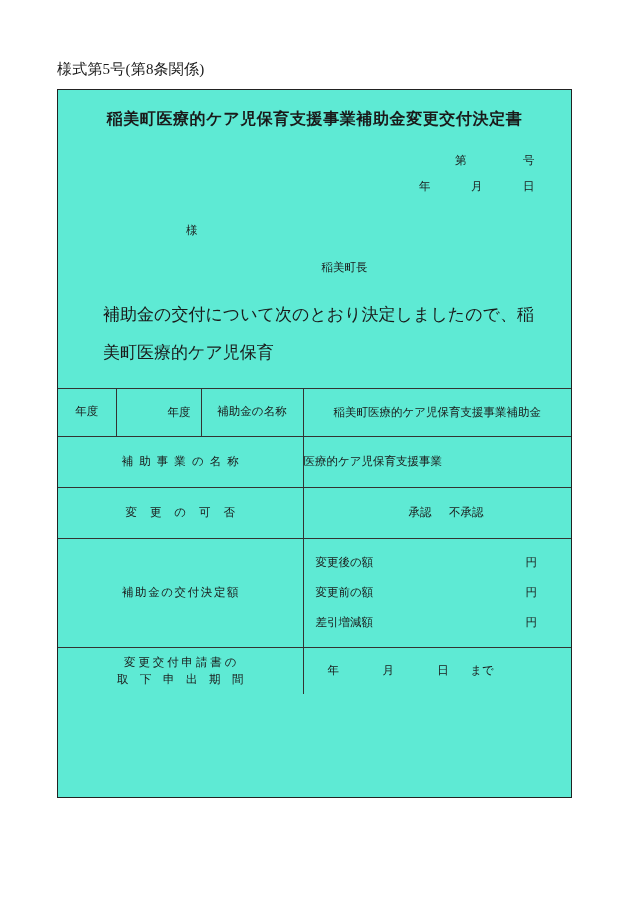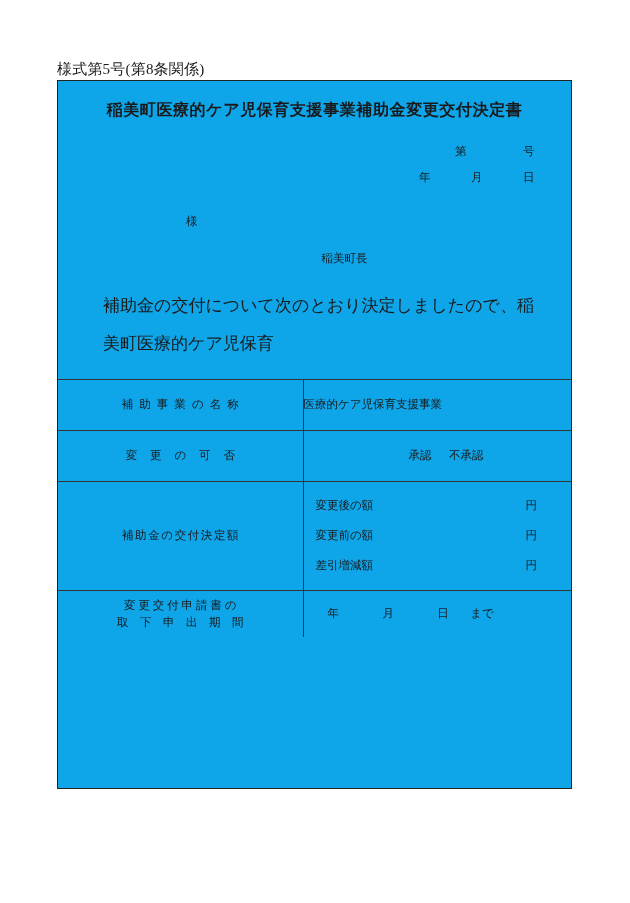--- a/index.html
+++ b/index.html
@@ -23,26 +23,26 @@
     top: 60px;
     font-size: 15px;
     letter-spacing: 0.2px;
     white-space: nowrap;
   }
 
   
   .frame {
     position: absolute;
     left: 57px;
-    top: 80px;
+    top: 89px;
     width: 515px;
     height: 709px;
     border: 1.6px solid #222;
     box-sizing: border-box;
-    background: #0ea5e9;
+    background: #5eead4;
   }
 
   
   .doc-title {
     margin-top: 19px;
     text-align: center;
     font-size: 16px;
     font-weight: bold;
     letter-spacing: 0.6px;
   }
@@ -170,20 +170,26 @@
 
   <table class="form-table">
     <colgroup>
       <col style="width:58px">
       <col style="width:85px">
       <col style="width:102px">
       <col>
     </colgroup>
 
     <tbody>
+        <tr>
+      <td class="lbl" style="height:47px">年度</td>
+      <td style="text-align:right;padding-right:10px">年度</td>
+      <td class="lbl">補助金の名称</td>
+      <td class="val-c">稲美町医療的ケア児保育支援事業補助金</td>
+    </tr>
 
     <tr>
       <td class="lbl lbl-sp3" colspan="3" style="height:50px">補 助 事 業 の 名 称</td>
       <td class="val">医療的ケア児保育支援事業</td>
     </tr>
 
 
 
     <tr>
       <td class="lbl lbl-sp" colspan="3" style="height:50px">変 更 の 可 否</td>

